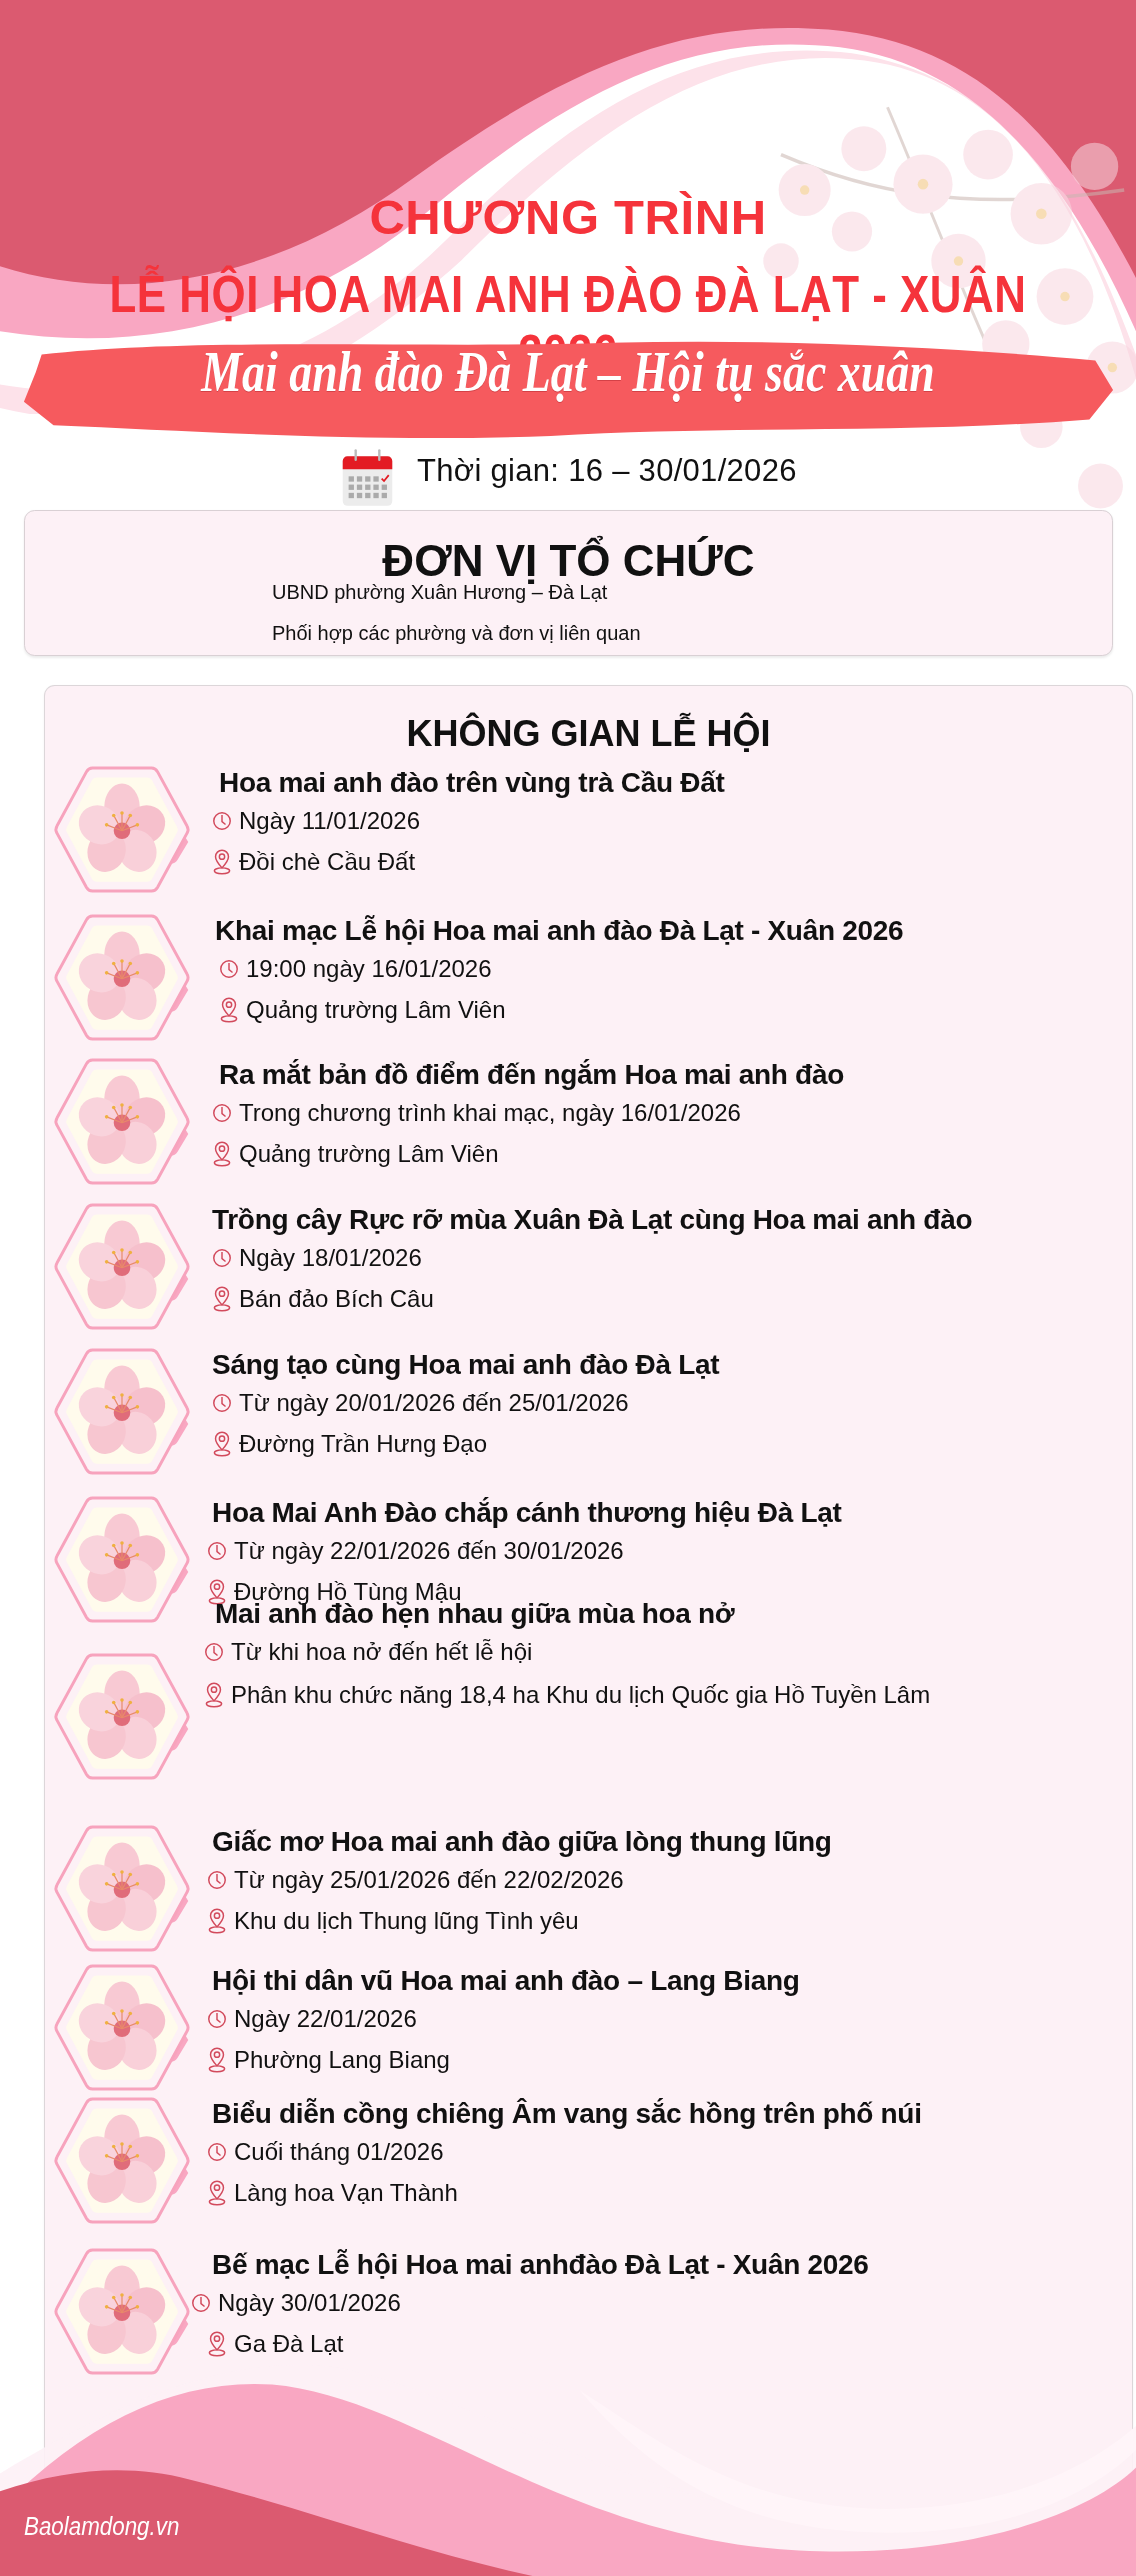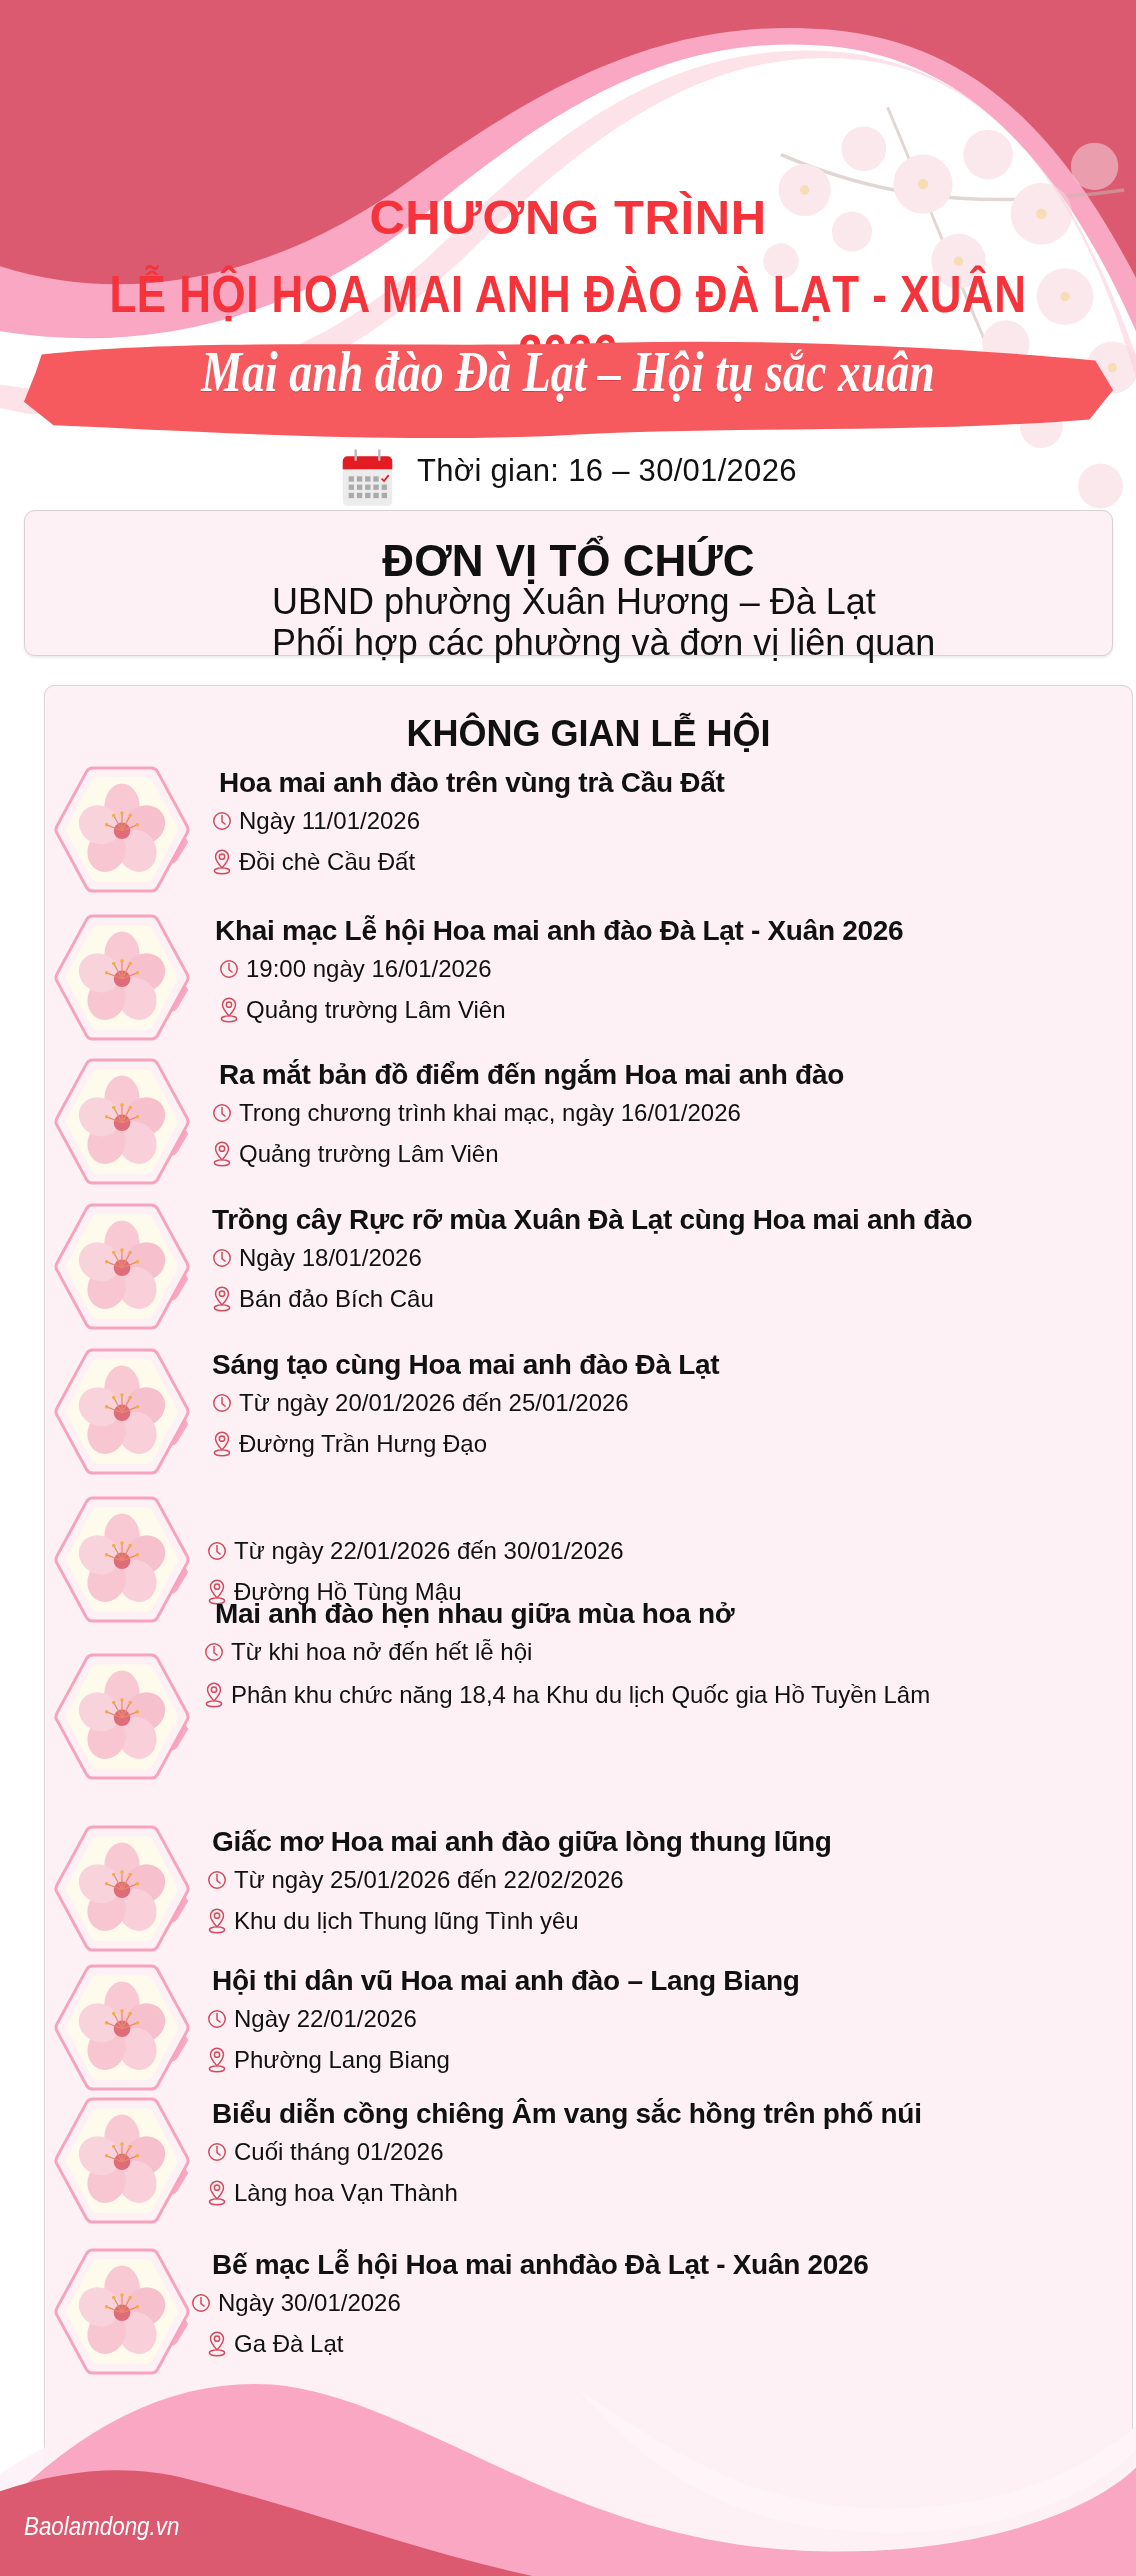--- a/index.html
+++ b/index.html
@@ -32,21 +32,21 @@
   .time-row { position: absolute; top: 441px; left: 0; width: 1136px; height: 65px; }
   .cal-icon { position: absolute; left: 338px; top: 7px; width: 59px; height: 59px; }
   .time-text { position: absolute; left: 417px; top: 12px; font-size: 31px; color: #111; letter-spacing: 0.3px; }
 
   .org-card {
     position: absolute; left: 24px; top: 510px; width: 1089px; height: 146px;
     background: #fdf1f6; border: 1.2px solid #d9d0d4; border-radius: 10.7px;
     box-shadow: 0 1.2px 2.4px rgba(0,0,0,.08);
   }
   .org-title { position: absolute; left: 0; top: 25px; width: 100%; text-align: center; font-size: 44px; font-weight: 900; }
-  .org-line { position: absolute; font-size: 36px; color: #111; }
+  .org-line { position: absolute; font-size: 20px; color: #111; }
   .org-line.l1 { left: 247px; top: 70px; }
   .org-line.l2 { left: 247px; top: 111px; }
 
   .space-card {
     position: absolute; left: 24px; top: 685px; width: 1089px; height: 1891px;
     background: #fdf1f6; border: 1.2px solid #dcd6d9; border-bottom: none;
     border-radius: 10.7px 10.7px 0 0; box-shadow: 0 1.2px 2.4px rgba(0,0,0,.06); margin-left: 20px;
   }
   .space-title { position: absolute; left: 0; top: 27px; width: 100%; text-align: center; font-size: 36px; font-weight: 900; }
 
@@ -283,20 +283,21 @@
         <use href="#pin"></use>
       </svg>
       <span class="txt">Đường Trần Hưng Đạo</span>
     </div>
 </div>
 
 <div class="event" style="top:1491px">
   <svg class="hex" viewBox="0 0 240 230" width="142" height="136">
       <use href="#hexbadge"></use>
     </svg>
+  <div class="ev-title" style="left:188px;top:6px">Hoa Mai Anh Đào chắp cánh thương hiệu Đà Lạt</div>
   <div class="ev-row" style="left:183px;top:47px">
       <svg class="ic" viewBox="0 0 34 44" width="20" height="26">
         <use href="#clock"></use>
       </svg>
       <span class="txt">Từ ngày 22/01/2026 đến 30/01/2026</span>
     </div>
   <div class="ev-row" style="left:183px;top:88px">
       <svg class="ic" viewBox="0 0 34 44" width="20" height="26">
         <use href="#pin"></use>
       </svg>

